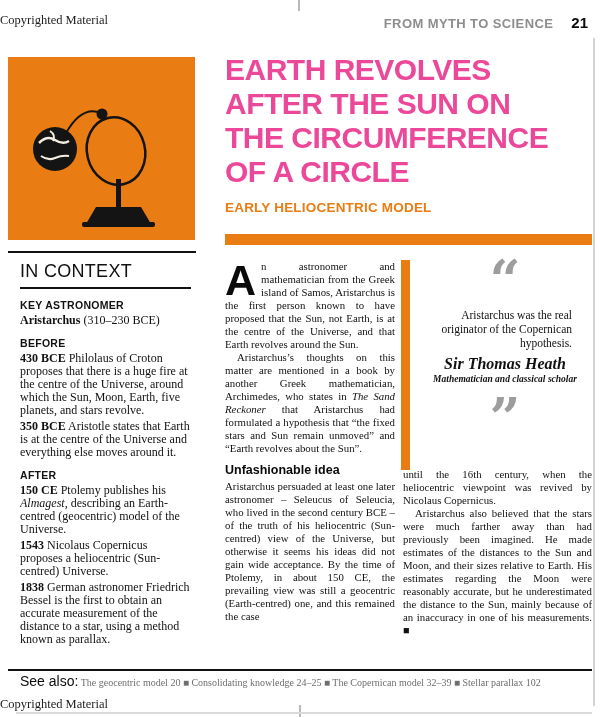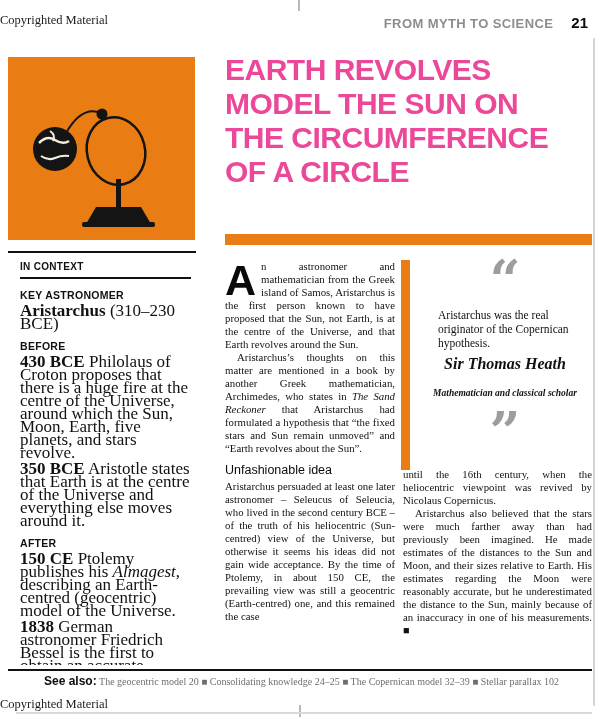--- a/index.html
+++ b/index.html
@@ -28,49 +28,49 @@
   .title-block h1{font-family:"Liberation Sans", sans-serif;font-weight:bold;font-size:30px;
                   line-height:34px;letter-spacing:-.5px;color:#ec4899;}
   .t-line{display:block;}
   .subtitle{margin-top:11px;font-family:"Liberation Sans", sans-serif;font-weight:bold;
             font-size:13.5px;color:var(--orange);letter-spacing:.2px;}
 
   .orange-bar{position:absolute;left:225px;top:234px;width:367px;height:11px;background:var(--orange);}
   .sidebar-rule{position:absolute;left:8px;top:251px;width:188px;height:2px;background:#111;}
 
   .in-context{position:absolute;left:20px;top:261px;width:171px;height:404px;overflow:hidden;}
-  .ic-head{font-family:"Liberation Sans", sans-serif;font-weight:bold;font-size:10px;letter-spacing:.3px;}
+  .ic-head{font-family:"Liberation Sans", sans-serif;font-weight:normal;font-size:18px;letter-spacing:.3px;}
   .ic-rule{height:2px;background:#111;margin:5px 0 8px;}
   .ic-label{font-family:"Liberation Sans", sans-serif;font-weight:bold;font-size:10.5px;
             letter-spacing:.3px;margin-top:10px;}
-  .in-context p{font-size:17px;line-height:13px;margin-top:3px;}
+  .in-context p{font-size:12px;line-height:13px;margin-top:3px;}
   .ic-year{font-weight:bold;}
 
   .body-col{font-size:10.8px;line-height:13px;text-align:justify;}
   .col-mid{position:absolute;left:225px;top:260px;width:170px;height:406px;overflow:hidden;}
   .col-right{position:absolute;left:403px;top:468px;width:189px;height:182px;overflow:hidden;}
   .dropcap{float:left;font-family:"Liberation Sans", sans-serif;font-weight:bold;
            font-size:43px;line-height:36px;margin:2px 5px 0 0;color:#0a0a0a;}
   .indent{text-indent:12px;}
-  .subhead{font-family:"Liberation Sans", sans-serif;font-weight:normal;font-size:12.5px;
+  .subhead{font-family:"Liberation Sans", sans-serif;font-weight:bold;font-size:12.5px;
            margin:9px 0 3px;color:#0a0a0a;}
 
   .quote-bar{position:absolute;left:401px;top:260px;width:9px;height:210px;background:var(--orange);}
   .quote{position:absolute;left:418px;top:262px;width:174px;text-align:center;}
   .q-mark{font-size:54px;line-height:36px;color:var(--quote-gray);font-weight:bold;
           font-family:"DejaVu Serif", serif;}
   .q-open{margin-bottom:10px;}
-  .q-text{width:134px;margin:0 auto 5px;font-size:11.5px;line-height:14px;text-align:left;}
+  .q-text{width:134px;margin:0 auto 5px;font-size:11.5px;line-height:14px;text-align:right;}
   .q-attr{font-weight:bold;font-size:16px;font-style:italic;}
-  .q-role{font-weight:bold;font-style:italic;font-size:9.5px;margin-top:15px;}
+  .q-role{font-weight:bold;font-style:italic;font-size:9.5px;margin-top:1px;}
   .q-close{margin-top:16px;}
 
   .see-rule{position:absolute;left:8px;top:669px;width:584px;height:2px;background:#111;}
   .see-also{position:absolute;left:20px;top:675px;width:555px;font-size:10px;line-height:12.5px;}
-  .see-label{font-family:"Liberation Sans", sans-serif;font-weight:bold;font-size:12px;color:#0c0c0c;margin-left:24px;}
+  .see-label{font-family:"Liberation Sans", sans-serif;font-weight:normal;font-size:14px;color:#0c0c0c;}
   .see-text{color:var(--see-gray);}
 
   .fold-mark{position:absolute;width:2px;background:#b9b9b9;}
   .fold-top{left:298px;top:0;height:11px;}
   .fold-bottom{left:299px;bottom:0;height:12px;}
   .page-edge-right{position:absolute;right:5px;top:38px;width:2px;height:668px;background:#d4d4d4;}
   .page-edge-bottom{position:absolute;left:16px;bottom:3px;width:576px;height:2px;background:#dadada;}
 </style>
 </head>
 <body>
@@ -100,42 +100,44 @@
       <circle cx="47" cy="92" r="22" fill="#141414"></circle>
       <path d="M31,86 q8,-8 16,-3 t14,1" fill="none" stroke="#f4ede2" stroke-width="2.5"></path>
       <path d="M33,99 q7,5 14,2 t14,-2" fill="none" stroke="#f4ede2" stroke-width="2"></path>
       <path d="M42,74 q6,4 3,10" fill="none" stroke="#f4ede2" stroke-width="2"></path>
     </svg>
   </div>
 
   <div class="title-block">
     <h1>
       <span class="t-line">EARTH REVOLVES</span>
-      <span class="t-line">MODEL THE SUN ON</span>
+      <span class="t-line">AFTER THE SUN ON</span>
       <span class="t-line">THE CIRCUMFERENCE</span>
       <span class="t-line">OF A CIRCLE</span>
     </h1>
+    <div class="subtitle">EARLY HELIOCENTRIC MODEL</div>
   </div>
 
   <div class="orange-bar"></div>
   <div class="sidebar-rule"></div>
 
   <aside class="in-context">
     <div class="ic-head">IN CONTEXT</div>
     <div class="ic-rule"></div>
 
     <div class="ic-label">KEY ASTRONOMER</div>
     <p><span class="ic-year">Aristarchus</span> <span>(310–230 BCE)</span></p>
 
     <div class="ic-label">BEFORE</div>
     <p><span class="ic-year">430 BCE</span> <span>Philolaus of Croton proposes that there is a huge fire at the centre of the Universe, around which the Sun, Moon, Earth, five planets, and stars revolve.</span></p>
     <p><span class="ic-year">350 BCE</span> <span>Aristotle states that Earth is at the centre of the Universe and everything else moves around it.</span></p>
 
     <div class="ic-label">AFTER</div>
     <p><span class="ic-year">150 CE</span> <span>Ptolemy publishes his </span><i>Almagest</i><span>, describing an Earth-centred (geocentric) model of the Universe.</span></p>
+    <p><span class="ic-year">1543</span> <span>Nicolaus Copernicus proposes a heliocentric (Sun-centred) Universe.</span></p>
     <p><span class="ic-year">1838</span> <span>German astronomer Friedrich Bessel is the first to obtain an accurate measurement of the distance to a star, using a method known as parallax.</span></p>
   </aside>
 
   <div class="body-col col-mid">
     <p><span class="dropcap">A</span><span>n astronomer and mathematician from the Greek island of Samos, Aristarchus is the first person known to have proposed that the Sun, not Earth, is at the centre of the Universe, and that Earth revolves around the Sun.</span></p>
     <p class="indent"><span>Aristarchus’s thoughts on this matter are mentioned in a book by another Greek mathematician, Archimedes, who states in </span><i>The Sand Reckoner</i><span> that Aristarchus had formulated a hypothesis that “the fixed stars and Sun remain unmoved” and “Earth revolves about the Sun”.</span></p>
     <h3 class="subhead">Unfashionable idea</h3>
     <p>Aristarchus persuaded at least one later astronomer – Seleucus of Seleucia, who lived in the second century BCE – of the truth of his heliocentric (Sun-centred) view of the Universe, but otherwise it seems his ideas did not gain wide acceptance. By the time of Ptolemy, in about 150 CE, the prevailing view was still a geocentric (Earth-centred) one, and this remained the case</p>
   </div>
 

